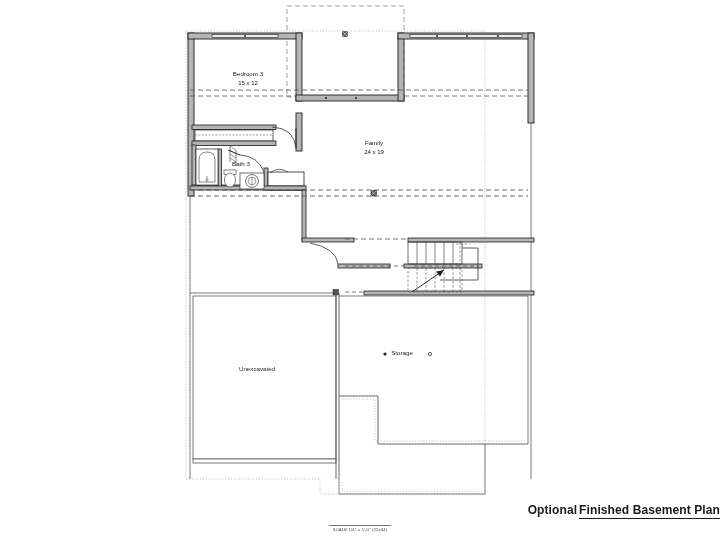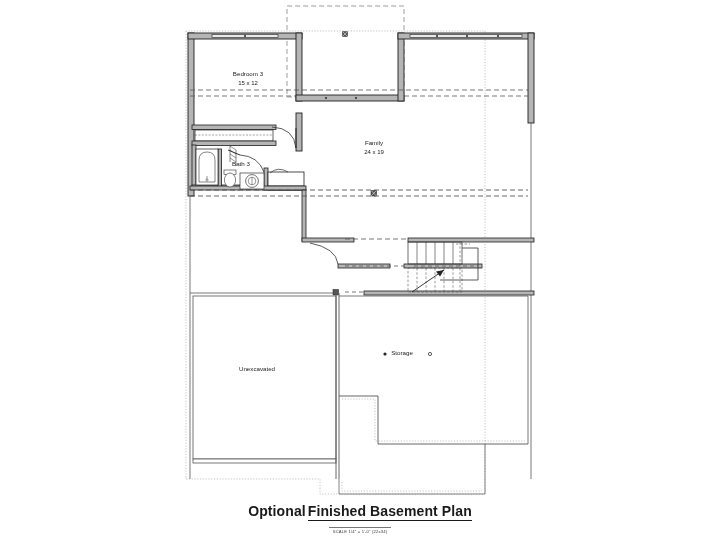--- a/index.html
+++ b/index.html
@@ -28,25 +28,26 @@
     display: block;
   }
   .title-block {
     position: absolute;
     left: 0;
     top: 503px;
     width: 720px;
     text-align: center;
   }
   .title-line {
-    font-size: 14px;
+    font-size: 12px;
     font-weight: bold;
     color: #1a1a1a;
     letter-spacing: 0.1px;
     white-space: nowrap;
+    text-align: right;
   }
   .title-optional {
     padding-right: 2px;
   }
   .title-underlined {
     border-bottom: 1.4px solid #1a1a1a;
     padding-bottom: 1px;
   }
   .scale-text {
     font-size: 4.2px;

